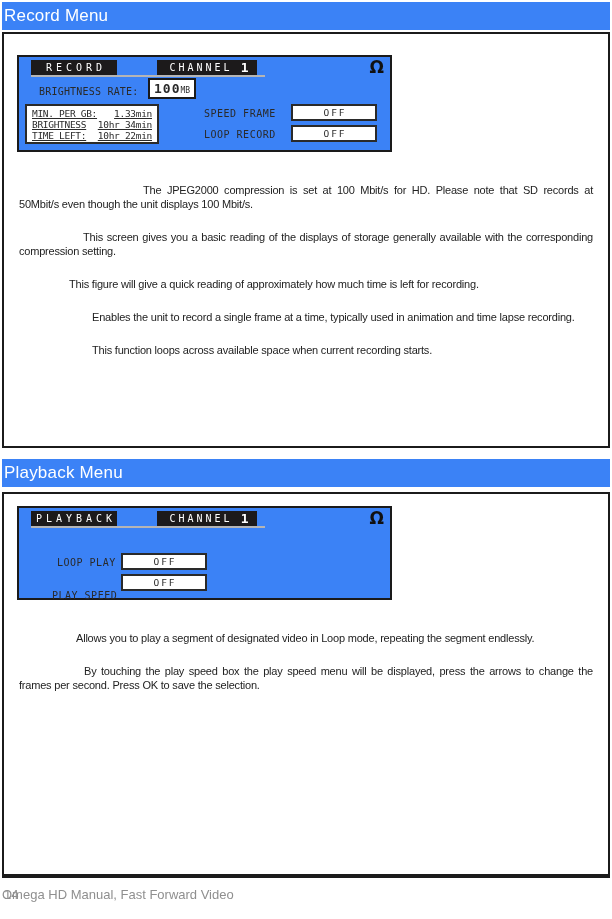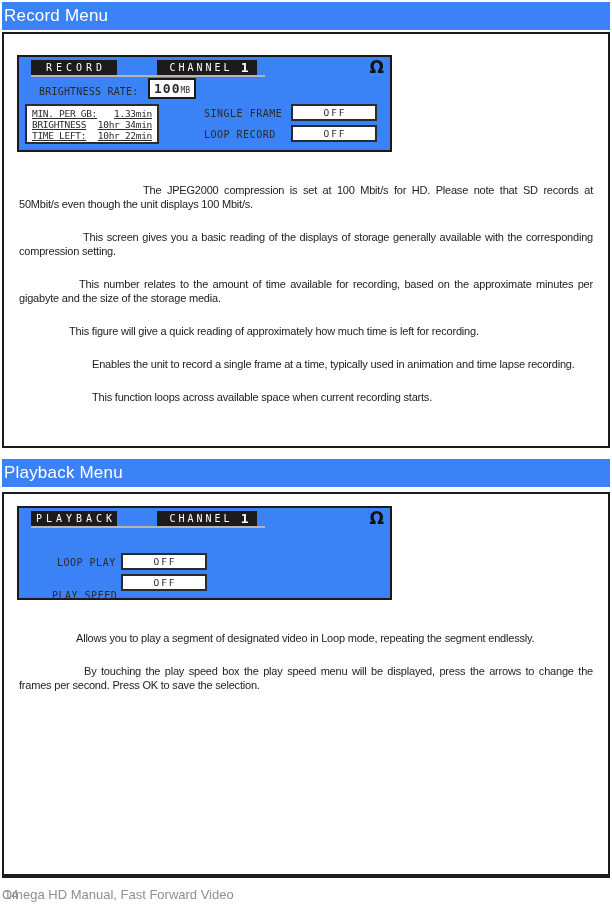--- a/index.html
+++ b/index.html
@@ -134,33 +134,32 @@
         <div class="info-row">
           <span>BRIGHTNESS</span>
           <span>10hr 34min</span>
         </div>
         <div class="info-row">
           <span>TIME LEFT:</span>
           <span>10hr 22min</span>
         </div>
       </div>
 
-      <div class="setting-label rp-l1">SINGLE FRAME</div>
+      <div class="setting-label rp-l1">SPEED FRAME</div>
       <div class="off-box rp-b1">
         <span>OFF</span>
       </div>
       <div class="setting-label rp-l2">LOOP RECORD</div>
       <div class="off-box rp-b2">
         <span>OFF</span>
       </div>
     </div>
 
     <p class="manual first ind-124">The JPEG2000 compression is set at 100 Mbit/s for HD. Please note that SD records at 50Mbit/s even though the unit displays 100 Mbit/s.</p>
     <p class="manual ind-64">This screen gives you a basic reading of the displays of storage generally available with the corresponding compression setting.</p>
-    <p class="manual ind-60">This number relates to the amount of time available for recording, based on the approximate minutes per gigabyte and the size of the storage media.</p>
     <p class="manual ind-50">This figure will give a quick reading of approximately how much time is left for recording.</p>
     <p class="manual ind-73">Enables the unit to record a single frame at a time, typically used in animation and time lapse recording.</p>
     <p class="manual ind-73">This function loops across available space when current recording starts.</p>
   </div>
 
   <div class="section-bar bar-playback">
     <span>Playback Menu</span>
   </div>
 
   <div class="content-box box-playback">

